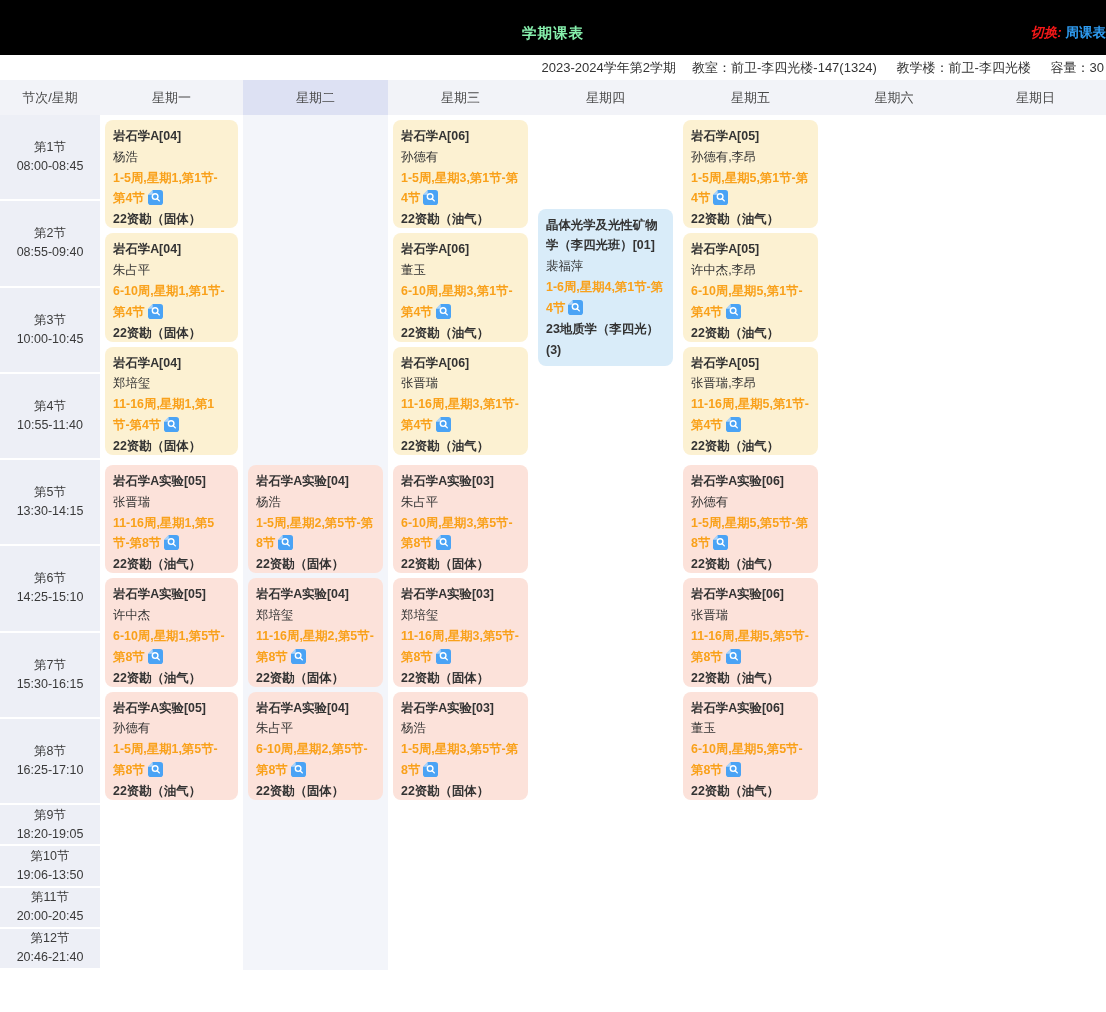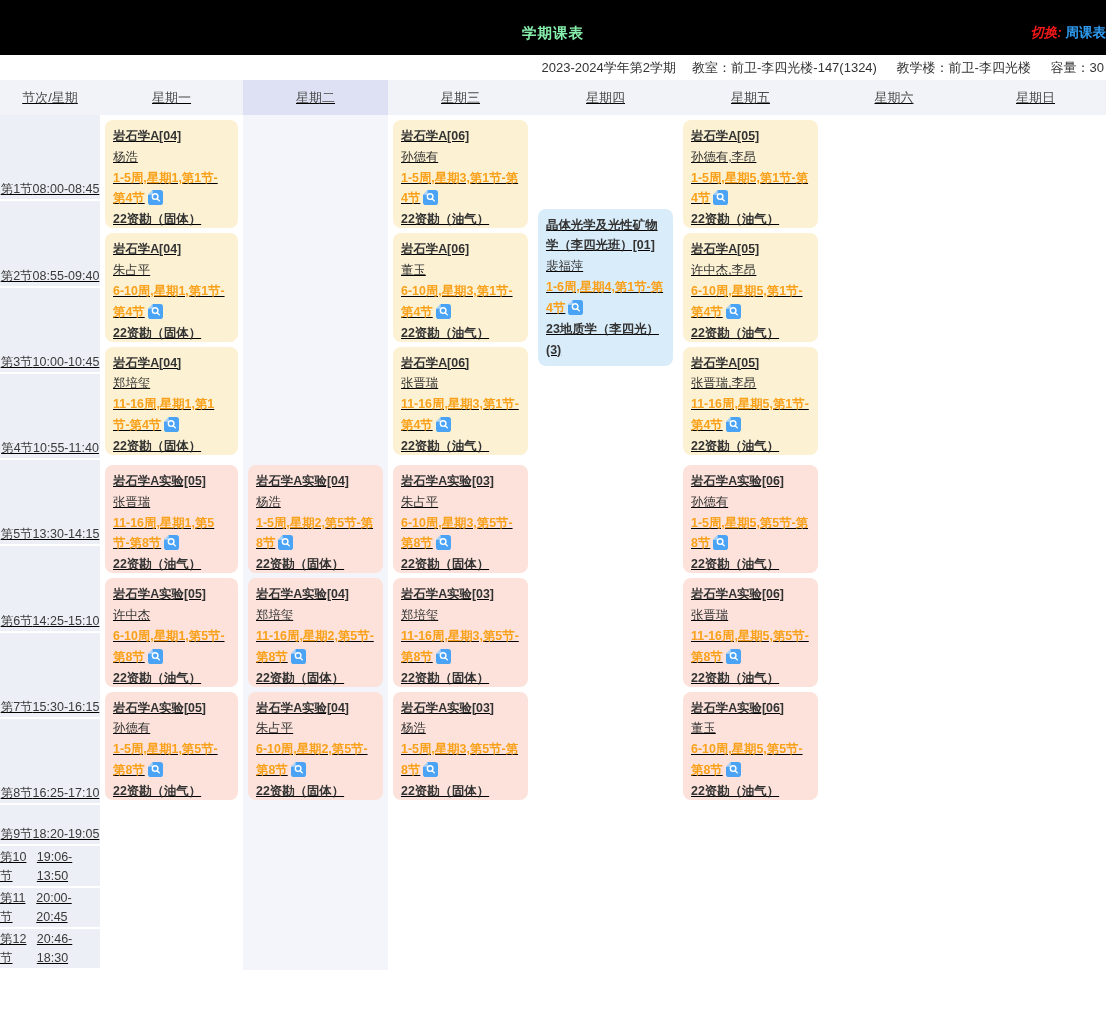--- a/index.html
+++ b/index.html
@@ -15,28 +15,28 @@
   .switch-link  { color:#2e9bf0; cursor:pointer; }
 
   
   .subheader { height:25px; display:flex; justify-content:flex-end; align-items:center;
                font-size:13px; color:#333; padding:0 2px; }
   .sub-right span.group { margin-left:16px; }
 
   
   .grid { display:grid; width:1018px;
           grid-template-columns:100px 143px 145px 145px 145px 145px 142px 141px;
-          grid-template-rows:35px repeat(8, 86.25px) repeat(4, 41.25px);text-decoration:underline; }
+          grid-template-rows:35px repeat(8, 86.25px) repeat(4, 41.25px); }
 
   .hcell { grid-row:1; background:#f2f3f8; color:#4a4a4a; font-size:13px;
            display:flex; align-items:center; justify-content:center; }
   .hcell.today { background:#dde1f3; }
 
   .pcell { grid-column:1; background:#edeff6; border-bottom:2px solid #fff;
-           display:flex; align-items:flex-end; justify-content:center;
+           display:flex; flex-direction:column; align-items:center; justify-content:center;
            font-size:12.5px; color:#3a3a3a; line-height:19px; }
 
   .todaybg { grid-column:3; grid-row:2 / span 12; background:#f3f5fa; }
 
   .cell { display:flex; flex-direction:column; gap:5px; padding:5px; position:relative; z-index:1; }
   .cell.center { justify-content:center; }
 
   .card { border-radius:8px; padding:6px 8px; flex:1 1 0; min-height:0; overflow:hidden;
           font-size:12.4px; line-height:1.68; color:#333; cursor:pointer; }
   .cell.center .card { flex:0 0 auto; }
@@ -124,21 +124,21 @@
   <div class="pcell" style="grid-row:11">
       <span>第10节</span>
       <span>19:06-13:50</span>
     </div>
   <div class="pcell" style="grid-row:12">
       <span>第11节</span>
       <span>20:00-20:45</span>
     </div>
   <div class="pcell" style="grid-row:13">
       <span>第12节</span>
-      <span>20:46-18:30</span>
+      <span>20:46-21:40</span>
     </div>
 
   <div class="cell lecture" style="grid-column:2; grid-row:2 / span 4">
       <div class="card">
     <div class="c-title">岩石学A[04]</div>
     <div class="c-teacher">杨浩</div>
     <div class="c-sched"><span>1-5周,星期1,第1节-第4节</span><span class="zicon"><svg viewBox="0 0 16 16">
               <path fill="#4aa3f5" d="M5 0h8a3 3 0 0 1 3 3v10a3 3 0 0 1-3 3H3a3 3 0 0 1-3-3V5z"></path>
               <path fill="#ffffff" opacity="0.55" d="M5 0 0 5h5z"></path>
               <circle cx="7.6" cy="7" r="3" fill="none" stroke="#fff" stroke-width="1.5"></circle>

